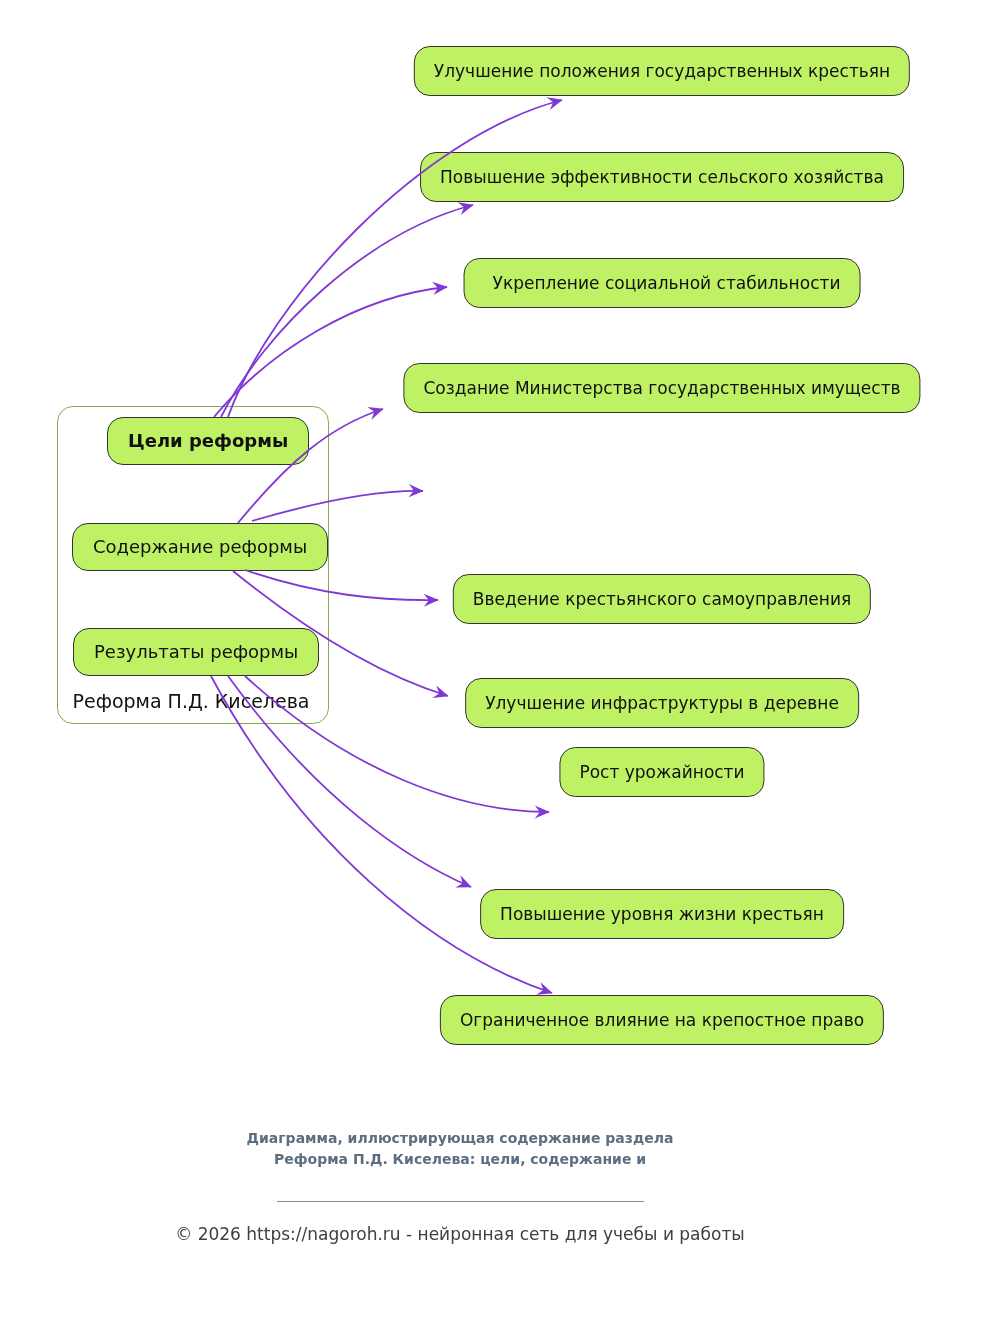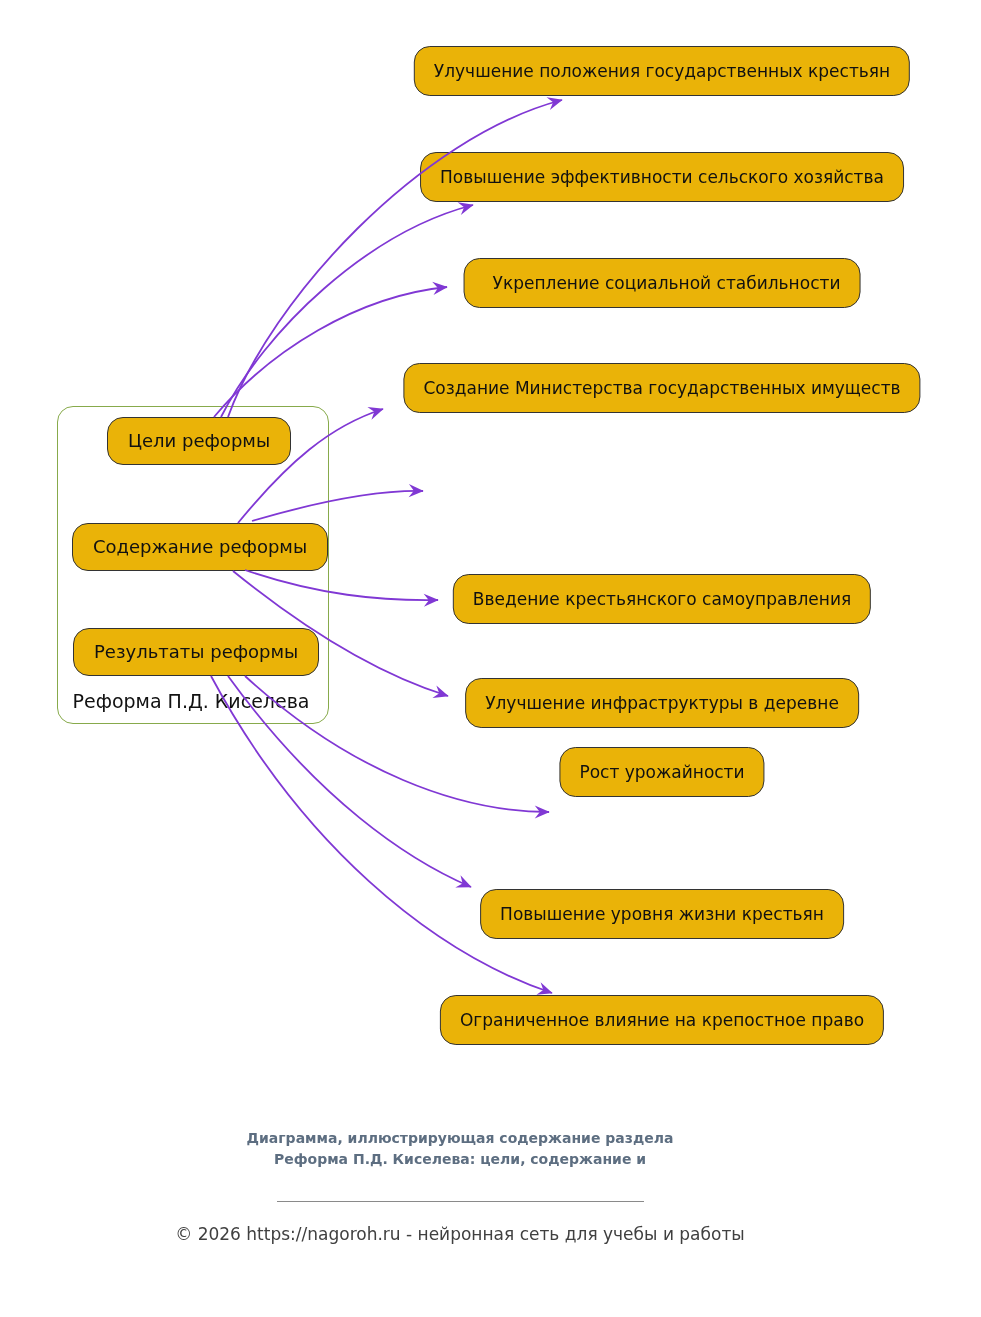--- a/index.html
+++ b/index.html
@@ -12,21 +12,21 @@
     position: relative;
     width: 981px;
     height: 1317px;
     background: #ffffff;
     overflow: hidden;
   }
   
   .node {
     position: absolute;
     box-sizing: border-box;
-    background: #eab308;
+    background: #bef264;
     border: 1.6px solid #333333;
     border-radius: 16px;
     color: #111111;
     white-space: nowrap;
     z-index: 2;
   }
   .leaf {
     left: 662px;
     transform: translateX(-50%);
     font-size: 17px;
@@ -103,21 +103,21 @@
     z-index: 2;
   }
 </style>
 </head>
 <body>
 
 <div class="canvas">
 
   <div class="root-group"></div>
 
-  <div class="node branch" style="left:107px; top:417px;">Цели реформы</div>
+  <div class="node branch" style="left:107px; top:417px;font-weight:bold;">Цели реформы</div>
 
   <div class="node branch" style="left:72px; top:523px;">Содержание реформы</div>
 
   <div class="node branch" style="left:73px; top:628px;">Результаты реформы</div>
 
   <div class="root-label">Реформа П.Д. Киселева</div>
 
   <div class="node leaf" style="top:46px;">Улучшение положения государственных крестьян</div>
 
   <div class="node leaf" style="top:152px;text-align:right;">Повышение эффективности сельского хозяйства</div>

